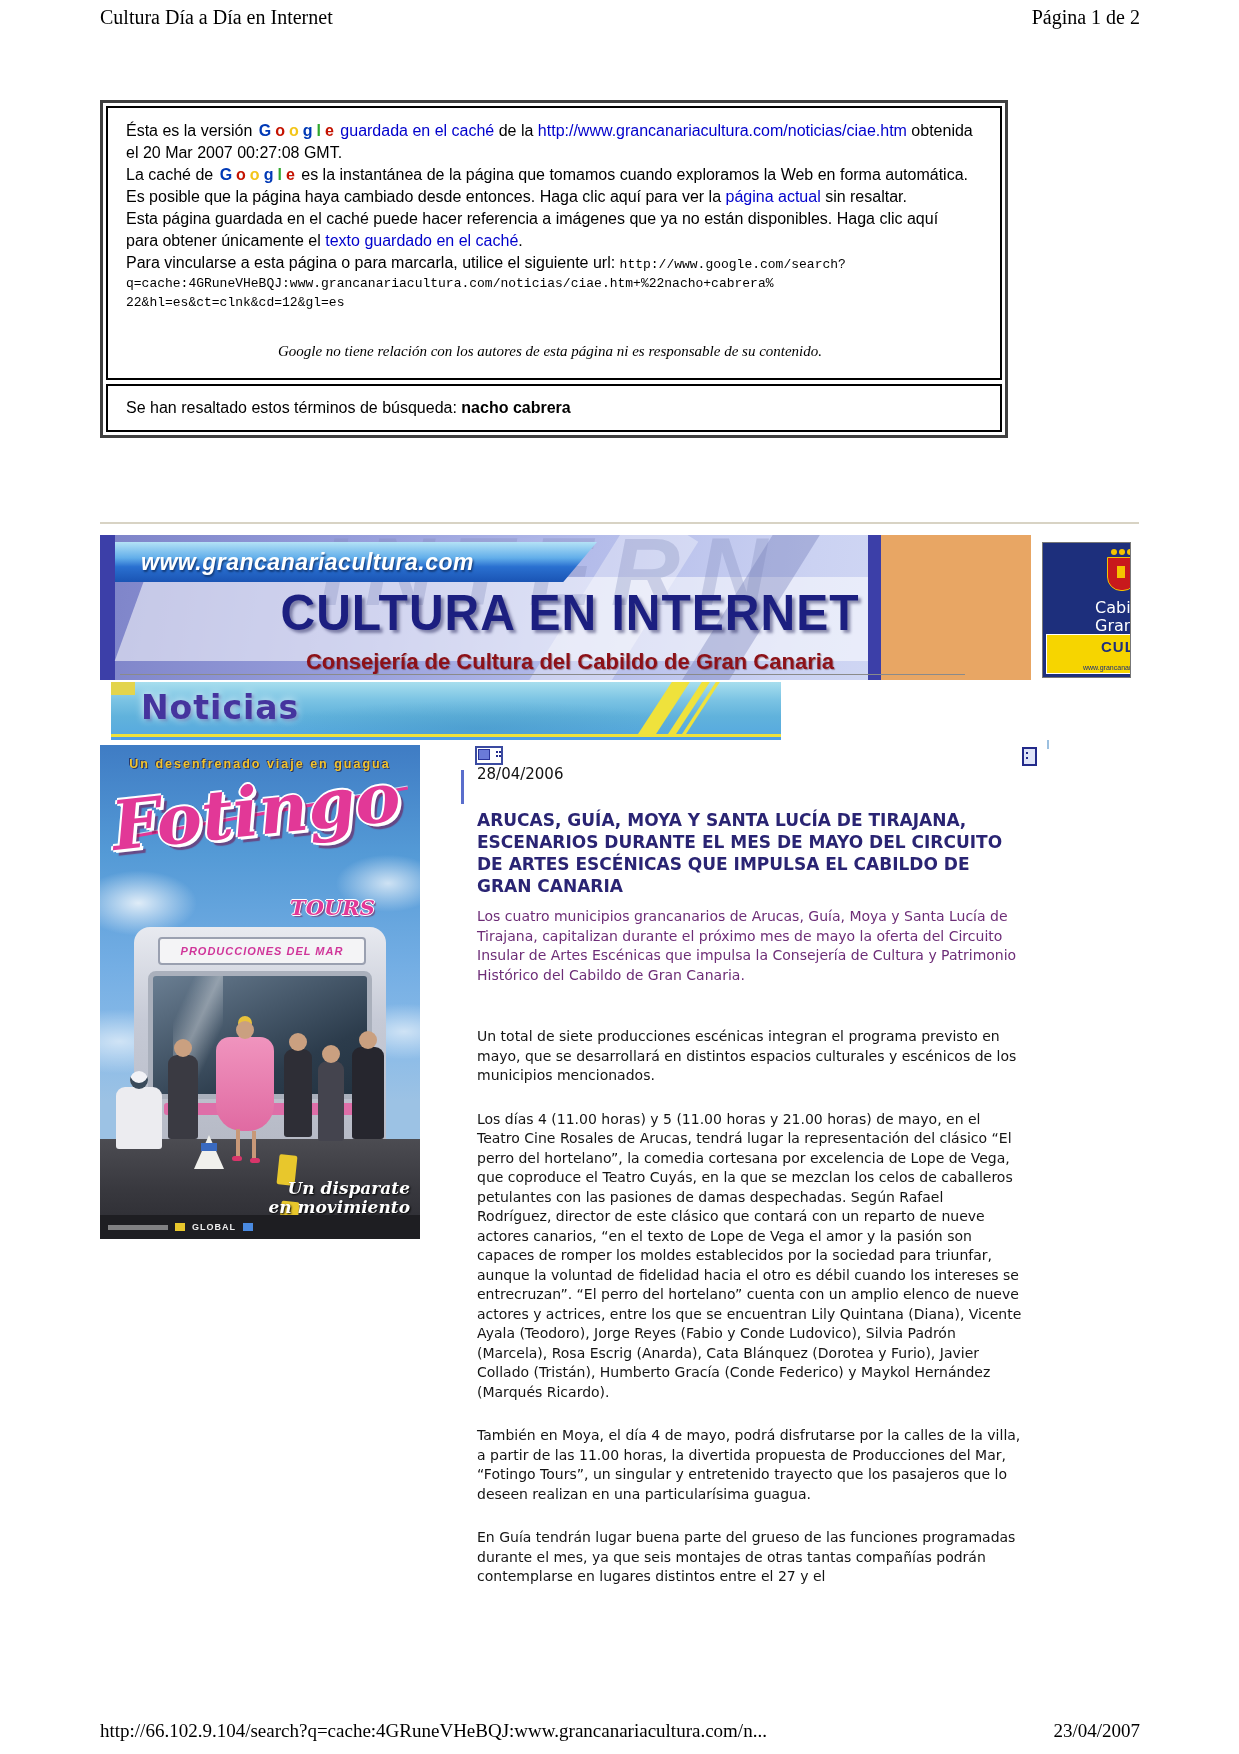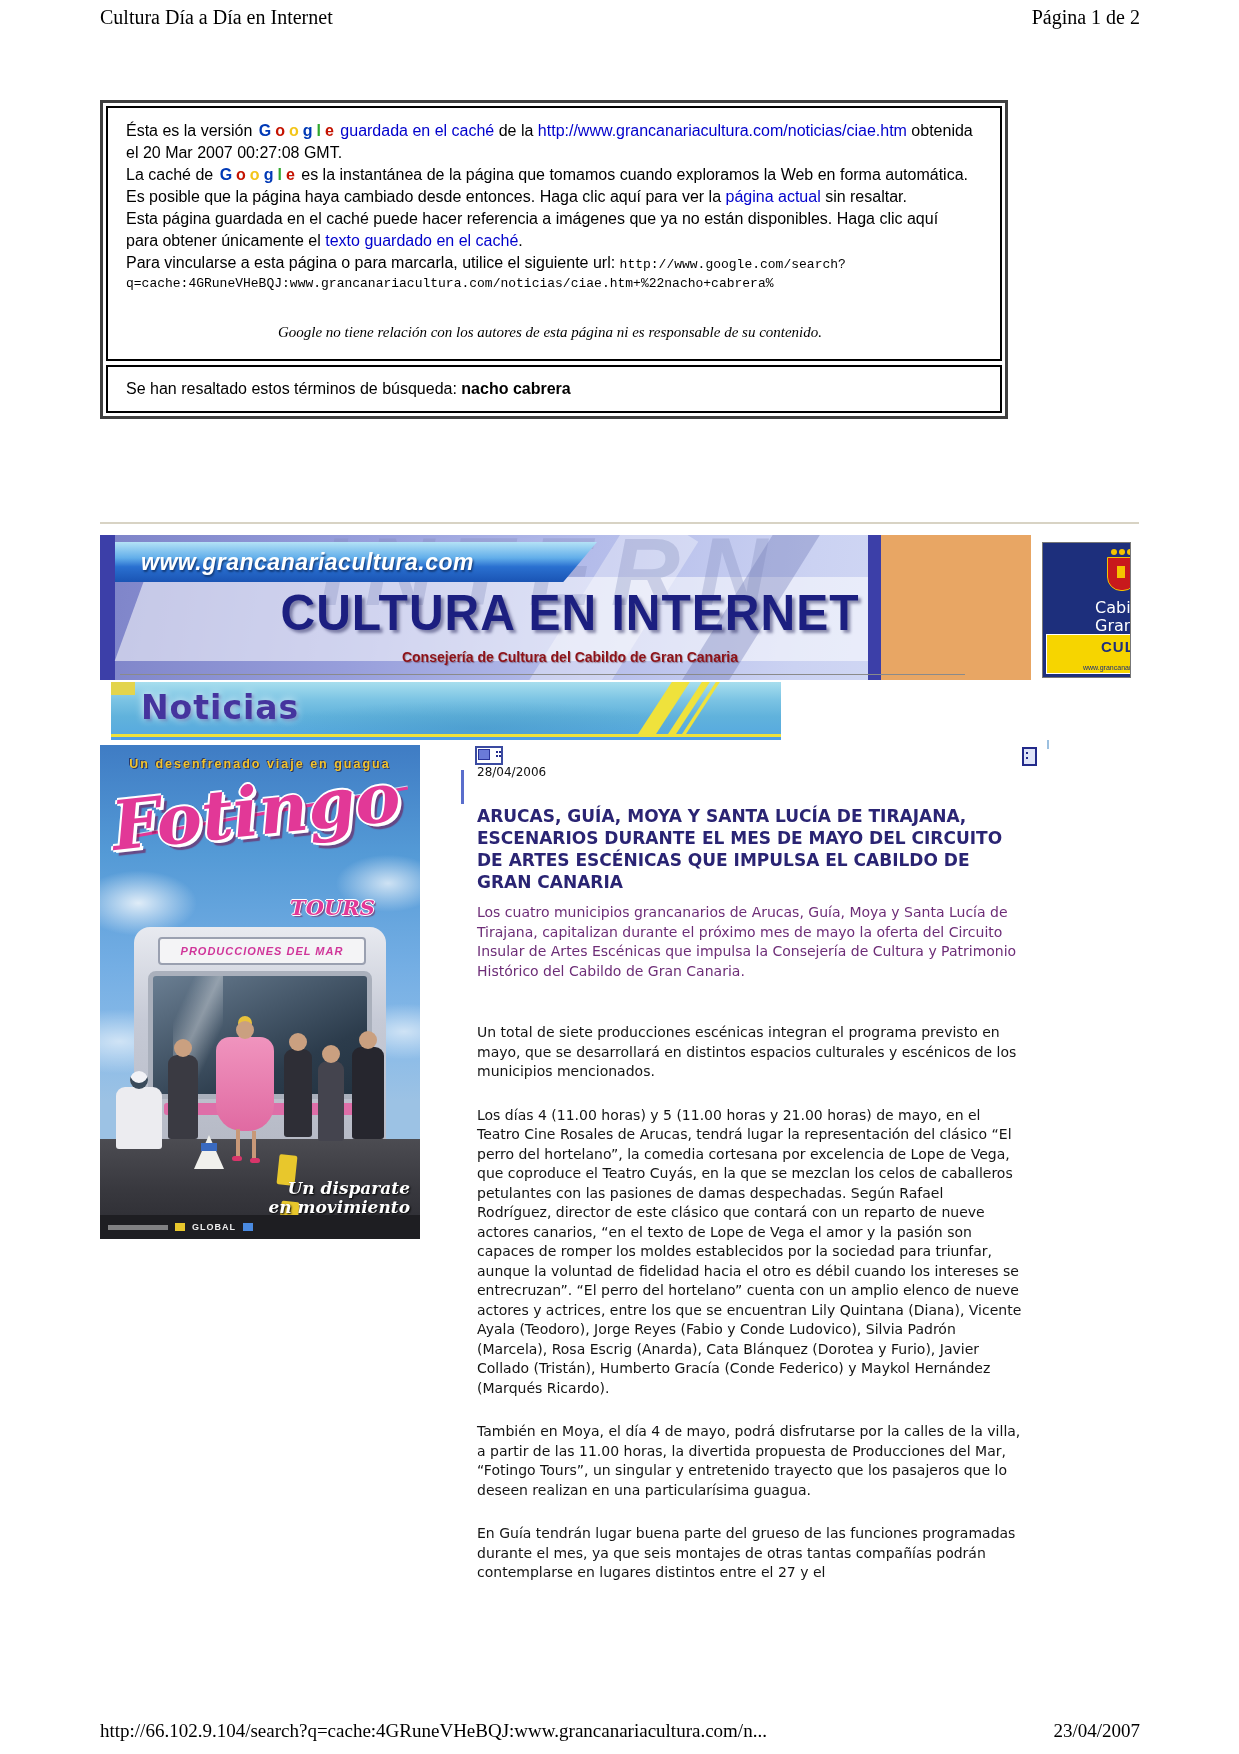--- a/index.html
+++ b/index.html
@@ -42,21 +42,21 @@
   .url-pill { position:absolute; left:15px; top:7px; width:482px; height:40px;
             background:linear-gradient(180deg,#b4e2f6 0%,#62aeea 40%,#2a70d0 62%,#1a54b4 100%);
             clip-path:polygon(0 0,100% 0,93% 100%,0 100%); display:flex; align-items:center;
             padding-left:26px; box-sizing:border-box; cursor:pointer; }
   .url-pill span { color:#fff; font-weight:bold; font-style:italic; font-size:23px;
             text-shadow:1px 2px 2px #123a78; letter-spacing:.5px; }
   .banner-title { position:absolute; left:50px; top:50px; width:840px; text-align:center;
             font-size:48px; font-weight:bold; color:#1c1f80; transform:scaleY(1.04);
             text-shadow:3px 3px 3px rgba(25,25,80,.45); letter-spacing:1px; white-space:nowrap; }
   .banner-subtitle { position:absolute; left:50px; top:114px; width:840px; text-align:center;
-            font-size:14px; font-weight:bold; color:#8d1118; text-shadow:1px 1px 1px rgba(60,0,0,.35); }
+            font-size:22px; font-weight:bold; color:#8d1118; text-shadow:1px 1px 1px rgba(60,0,0,.35); }
   .banner-subline { position:absolute; left:20px; top:139px; width:845px; height:1px; background:#8a8a8a; }
 
   
   .cabildo { position:absolute; left:1042px; top:542px; width:89px; height:136px; overflow:hidden;
              background:#1d2f7c; border:1px solid #777; box-sizing:border-box; }
   .cab-inner { position:absolute; left:0; top:0; width:175px; height:100%; }
   .crown { position:absolute; left:68px; top:6px; width:6px; height:6px; border-radius:50%;
            background:#f5c400; box-shadow:8px 0 0 #f5c400,16px 0 0 #f5c400; }
   .shield { position:absolute; left:64px; top:14px; width:28px; height:32px; background:#c8191c;
             border:1px solid #f5c400; border-radius:0 0 14px 14px; }
@@ -159,21 +159,21 @@
           font-family:"DejaVu Serif",serif; text-shadow:1px 1px 2px #000; }
   .po-strip { position:absolute; left:0; bottom:0; width:100%; height:24px; background:#1e1e22; z-index:9;
           display:flex; align-items:center; gap:7px; padding:0 8px; box-sizing:border-box; }
   .po-strip .bar { width:60px; height:5px; background:rgba(210,210,210,.55); }
   .po-strip .glob { color:#eee; font-size:9px; font-weight:bold; letter-spacing:1px; }
   .po-strip .sq1 { width:10px; height:8px; background:#e8c72c; }
   .po-strip .sq2 { width:10px; height:8px; background:#4a8ae0; }
 
   
   .article { position:absolute; left:477px; top:765px; width:545px; font-family:"DejaVu Sans",sans-serif; }
-  .a-date { font-size:12px; color:#111; }
+  .a-date { font-size:15px; color:#111; }
   .a-title { margin:26px 0 10px 0; font-size:17px; line-height:22px; font-weight:bold; color:#2a2473; }
   .a-lead { margin:0; font-size:14px; line-height:19.5px; font-weight:normal; color:#6d2d77; }
   .a-p { margin:24px 0 0 0; font-size:14px; line-height:19.5px; color:#141414; }
   .a-p.first { margin-top:42px; }
 </style>
 </head>
 <body>
 
 <div class="page">
 
@@ -193,20 +193,21 @@
       </div>
       <div>
         <span>Es posible que la página haya cambiado desde entonces. Haga clic aquí para ver la </span><span class="glink">página actual</span><span> sin resaltar.</span>
       </div>
       <div>
         <span>Esta página guardada en el caché puede hacer referencia a imágenes que ya no están disponibles. Haga clic aquí para obtener únicamente el </span><span class="glink">texto guardado en el caché</span><span>.</span>
       </div>
       <div>
         <span>Para vincularse a esta página o para marcarla, utilice el siguiente url: </span><span class="mono">http://www.google.com/search?</span>
         <div class="mono">q=cache:4GRuneVHeBQJ:www.grancanariacultura.com/noticias/ciae.htm+%22nacho+cabrera%</div>
+        <div class="mono">22&amp;hl=es&amp;ct=clnk&amp;cd=12&amp;gl=es</div>
       </div>
       <div class="disclaimer">Google no tiene relación con los autores de esta página ni es responsable de su contenido.</div>
     </div>
     <div class="cache-box2">
       <span>Se han resaltado estos términos de búsqueda: </span><b>nacho cabrera</b>
     </div>
   </div>
 
   <div class="hr-sep"></div>
 

